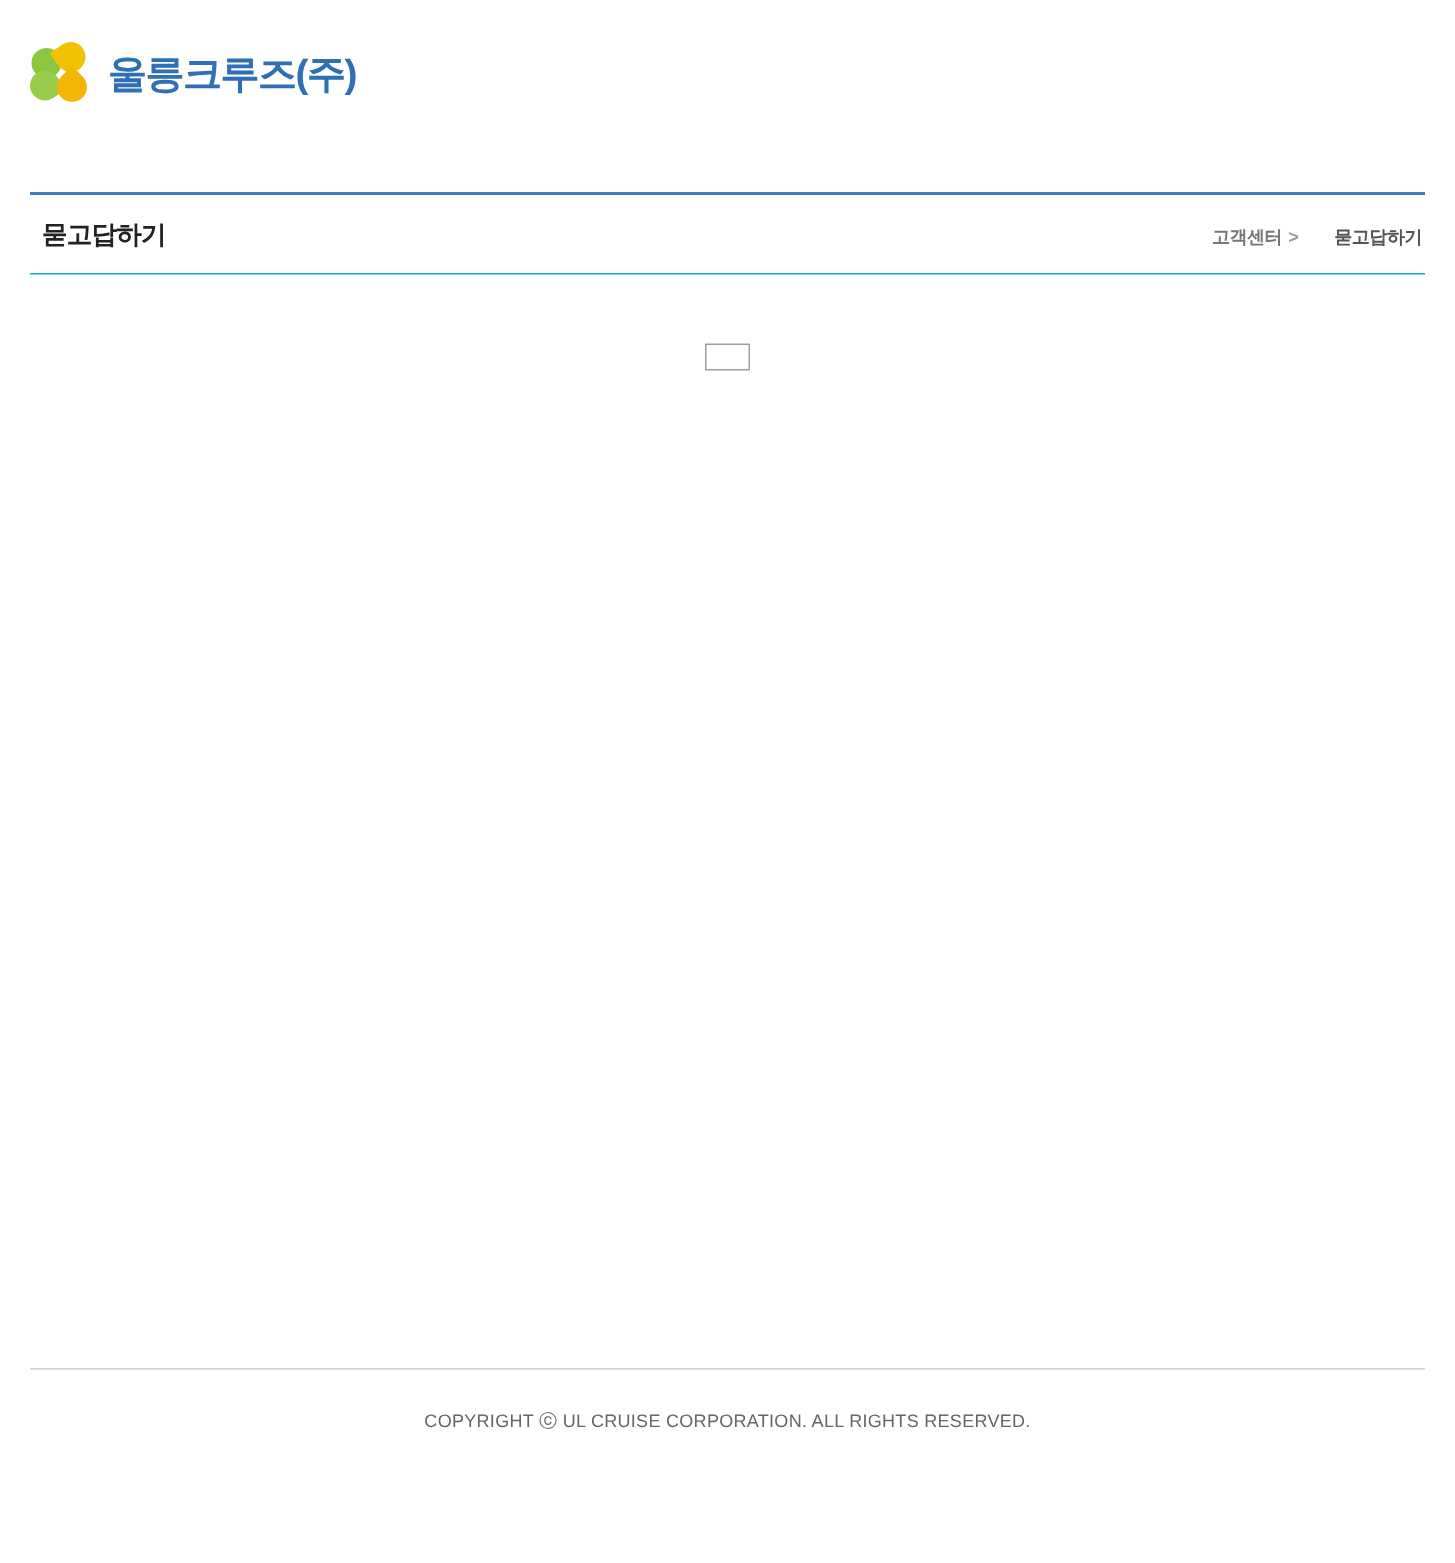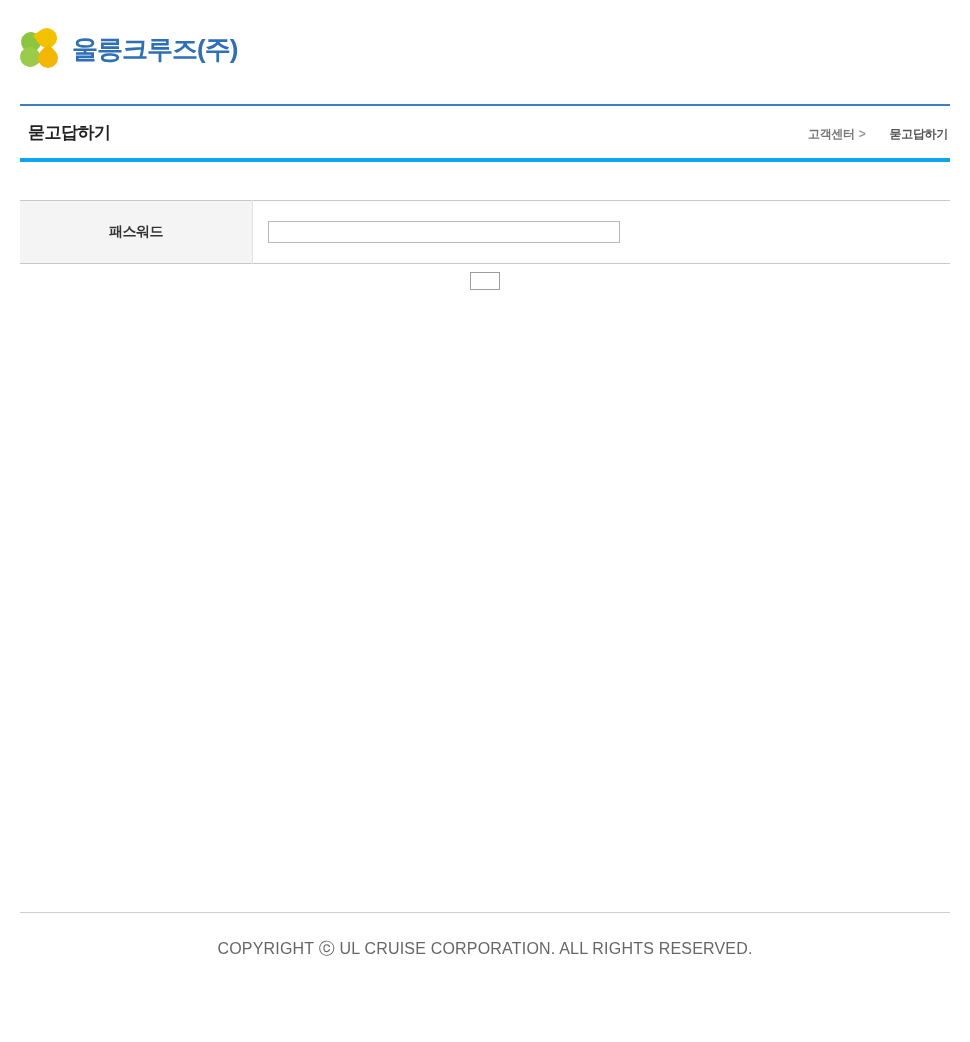--- a/index.html
+++ b/index.html
@@ -11,21 +11,21 @@
     height: 1042px;
     background: #ffffff;
     font-family: "Liberation Sans", sans-serif;
     color: #333333;
     overflow: hidden;
   }
 
   
   .site-header {
     position: relative;
-    height: 104px;
+    height: 128px;
     background: #ffffff;
   }
   .logo-wrap {
     position: absolute;
     left: 20px;
     top: 28px;
     display: flex;
     align-items: center;
   }
   .logo-mark {
@@ -55,21 +55,21 @@
   .logo-text .suffix {
     color: #2f6fb5;
   }
 
   
   .title-bar {
     position: relative;
     height: 52px;
     margin: 0 20px;
     border-top: 2px solid #3f7fbf;
-    border-bottom: 4px solid #0ea5e9;
+    border-bottom: 1px solid #0ea5e9;
     background: #ffffff;
   }
   .page-title {
     position: absolute;
     left: 8px;
     top: 15px;
     font-size: 17px;
     font-weight: bold;
     color: #222222;
     letter-spacing: -0.5px;
@@ -155,21 +155,21 @@
   .site-footer {
     position: absolute;
     left: 20px;
     right: 20px;
     top: 912px;
     border-top: 1px solid #d0d0d0;
     text-align: center;
   }
   .copyright {
     margin-top: 26px;
-    font-size: 16px;
+    font-size: 12px;
     color: #666666;
     letter-spacing: 0.2px;
   }
 </style>
 </head>
 <body>
 
 <div class="site-header">
   <div class="logo-wrap">
     <div class="logo-mark">
@@ -185,30 +185,20 @@
 </div>
 
 <div class="title-bar">
   <div class="page-title">묻고답하기</div>
   <div class="breadcrumb">
     <span>고객센터</span><span class="crumb-sep">&gt;</span><span class="crumb-current">묻고답하기</span>
   </div>
 </div>
 
 <div class="content">
-  <table class="pw-table">
-    <tbody>
-        <tr>
-      <th>패스워드</th>
-      <td>
-        <input class="pw-input" type="password" placeholder="" style="">
-      </td>
-    </tr>
-  </tbody>
-    </table>
 
   <div class="btn-row">
     <button class="confirm-btn"></button>
   </div>
 </div>
 
 <div class="site-footer">
   <div class="copyright">COPYRIGHT ⓒ UL CRUISE CORPORATION. ALL RIGHTS RESERVED.</div>
 </div>
 

